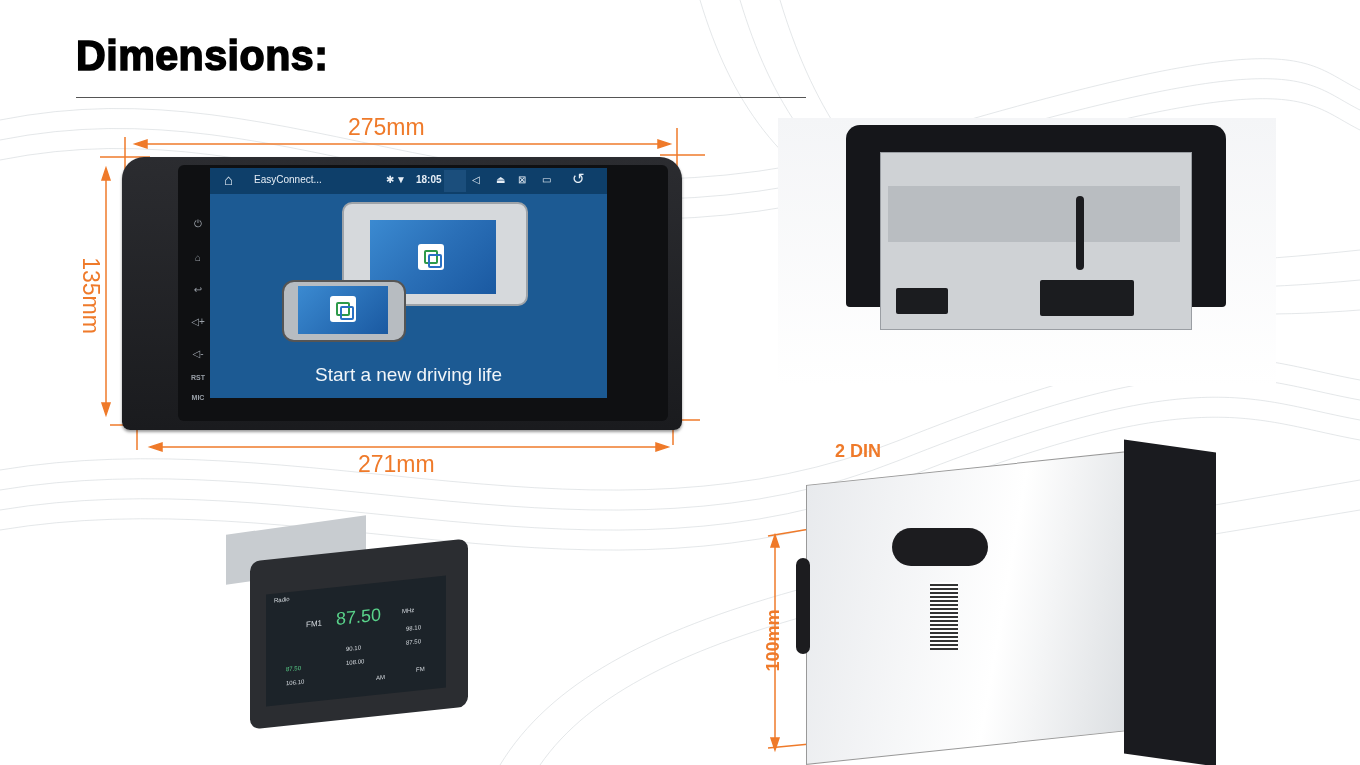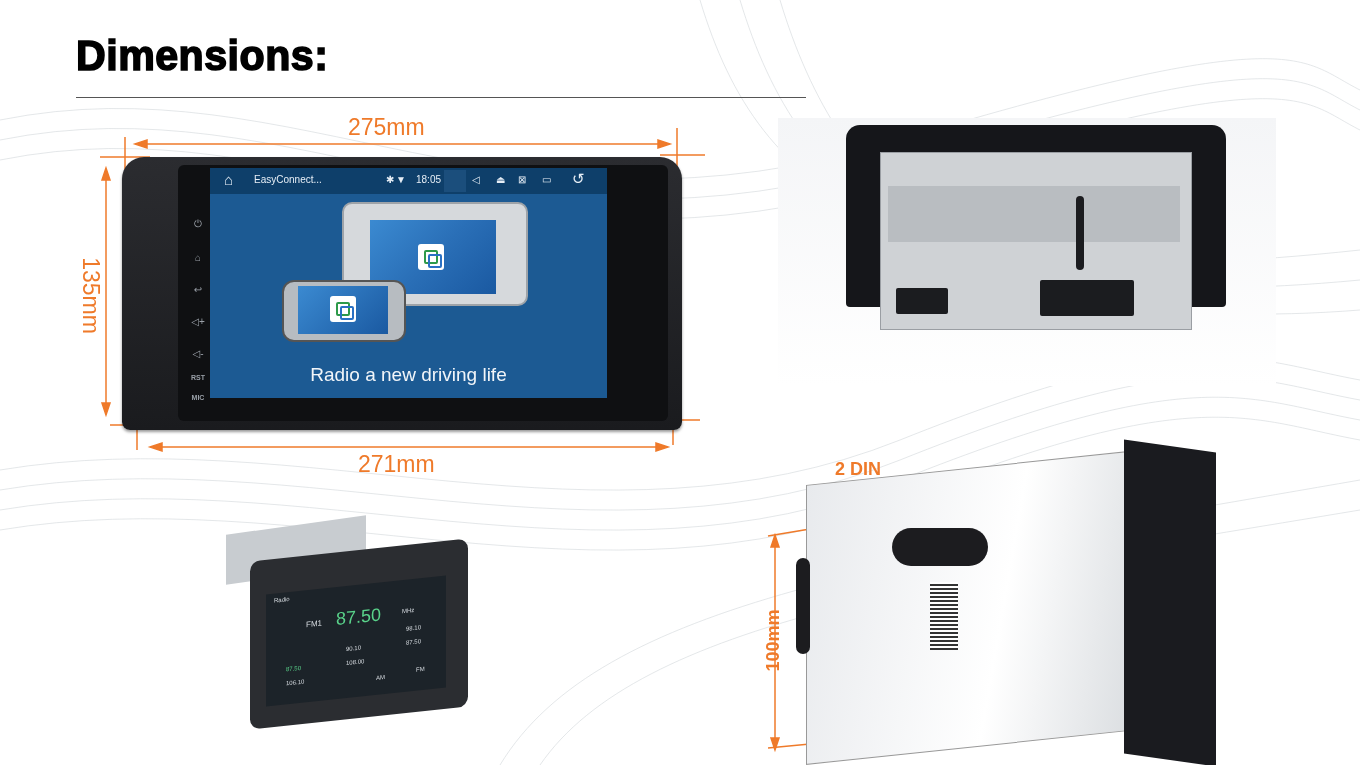--- a/index.html
+++ b/index.html
@@ -109,39 +109,39 @@
   <div class="side-btn" style="top:164px;font-size:7px;font-weight:bold;">RST</div>
   <div class="side-btn" style="top:184px;font-size:7px;font-weight:bold;">MIC</div>
 </div>
 
 <div class="screen">
   <div class="statusbar">
     <span class="sb-item" style="left:14px;top:3px;font-size:15px;">⌂</span>
     <span class="sb-item" style="left:44px;font-weight:normal;">EasyConnect...</span>
     <span class="sb-item" style="left:176px;">✱</span>
     <span class="sb-item" style="left:186px;">▼</span>
-    <span class="sb-item" style="left:206px;font-weight:normal;">18:05</span>
+    <span class="sb-item" style="left:206px;font-weight:bold;">18:05</span>
     <span class="sb-item" style="left:234px;top:2px;width:22px;height:22px;background:#1b4e7c;"></span>
     <span class="sb-item" style="left:262px;">◁</span>
     <span class="sb-item" style="left:286px;">⏏</span>
     <span class="sb-item" style="left:308px;">⊠</span>
     <span class="sb-item" style="left:332px;">▭</span>
     <span class="sb-item" style="left:362px;top:2px;font-size:15px;">↺</span>
   </div>
   <div class="car-unit">
     <div class="car-screen">
       <div class="app-icon" style="left:48px;top:24px;"></div>
     </div>
   </div>
   <div class="phone">
     <div class="phone-screen">
       <div class="app-icon" style="left:32px;top:10px;"></div>
     </div>
   </div>
-  <div class="screen-caption">Radio a new driving life</div>
+  <div class="screen-caption">Start a new driving life</div>
 </div>
 
 <div class="rear"></div>
 <div class="rear-frame"></div>
 <div class="rear-box"></div>
 <div class="rear-upper"></div>
 <div class="rear-port" style="left:896px;top:288px;width:52px;height:26px;"></div>
 <div class="rear-port" style="left:1040px;top:280px;width:94px;height:36px;"></div>
 <div class="rear-port" style="left:1076px;top:196px;width:8px;height:74px;border-radius:4px;"></div>
 
@@ -160,14 +160,14 @@
   <div class="radio-txt" style="left:140px;top:60px;">87.50</div>
   <div class="radio-txt" style="left:110px;top:92px;">AM</div>
   <div class="radio-txt" style="left:150px;top:88px;">FM</div>
 </div>
 
 <div class="side-unit"></div>
 <div class="side-faceplate"></div>
 <div class="side-knob"></div>
 <div class="antenna"></div>
 <div class="barcode"></div>
-<div class="side-label" style="left:835px;top:459px;">2 DIN</div>
+<div class="side-label" style="left:835px;top:441px;">2 DIN</div>
 <div class="side-label" style="left:728px;top:630px;transform:rotate(-90deg);width:90px;text-align:center;">100mm</div>
 
 </body></html>

